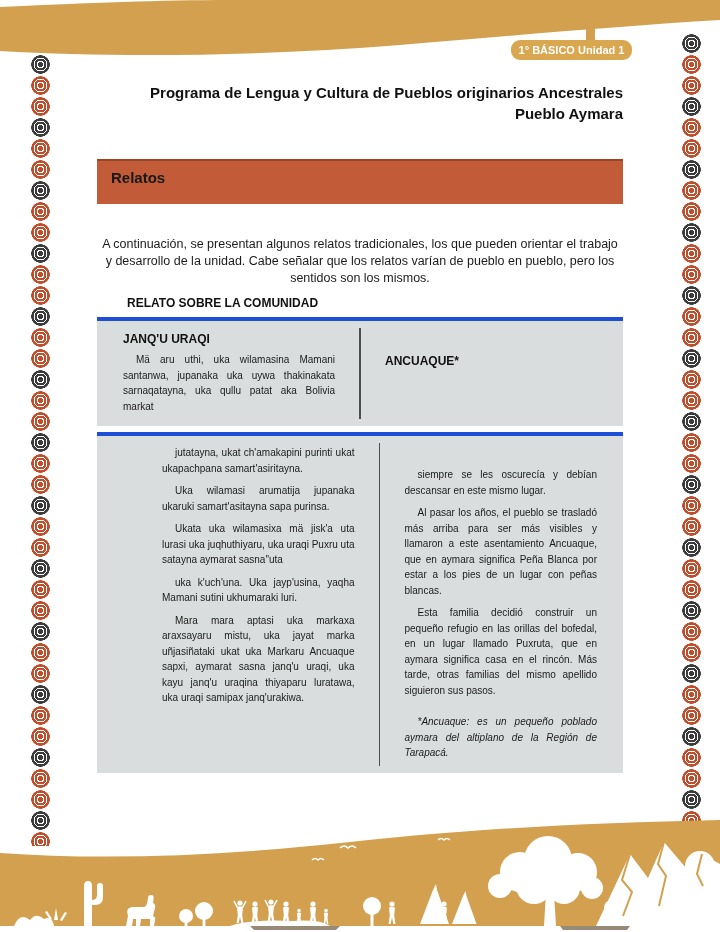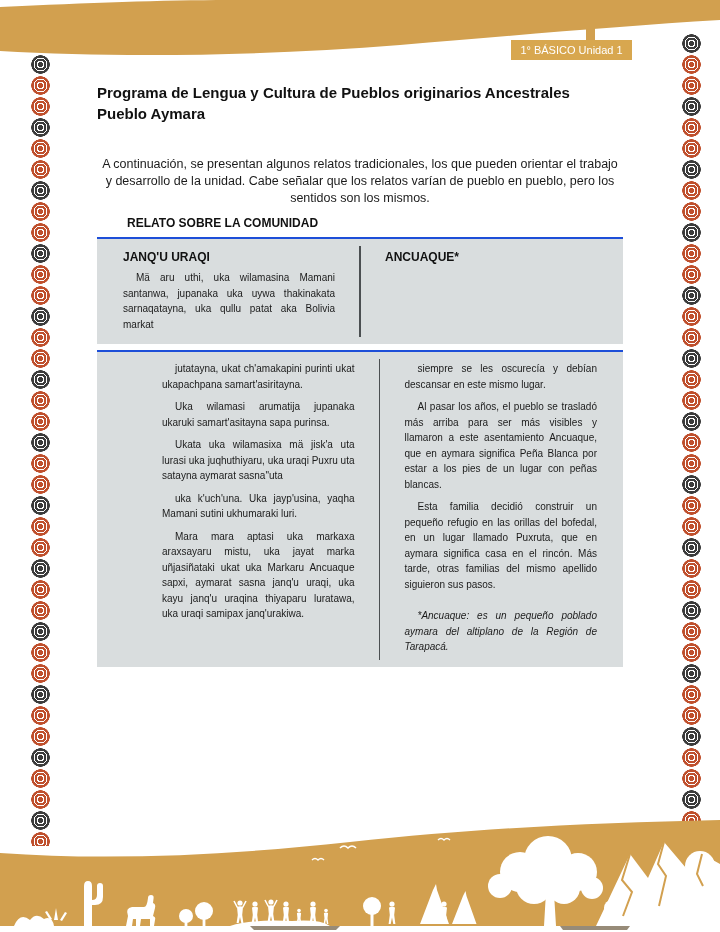--- a/index.html
+++ b/index.html
@@ -4,48 +4,48 @@
 <style>
   html,body{margin:0;padding:0;background:#fff;}
   .page{position:relative;width:720px;height:932px;background:#ffffff;overflow:hidden;
         font-family:"Liberation Sans",sans-serif;color:#1b1b1b;}
 
   
   .top-band{position:absolute;top:0;left:0;width:720px;height:62px;}
   .badge-connector{position:absolute;left:586px;top:26px;width:9px;height:18px;
         background:var(--gold,#d2a04f);}
   .unit-badge{position:absolute;left:511px;top:40px;width:121px;height:20px;
-        background:var(--gold_badge,#d8a74f);border-radius:0;color:#fff;
-        font-size:11px;font-weight:normal;text-align:center;line-height:20px;}
+        background:var(--gold_badge,#d8a74f);border-radius:9px;color:#fff;
+        font-size:11px;font-weight:bold;text-align:center;line-height:20px;}
 
   
   .ornament{position:absolute;width:21px;background-repeat:repeat;
     background-image:
       radial-gradient(circle at 10.5px 10.5px, var(--ornament_dark,#3b3b3b) 0 2.5px, #fdfdfd 2.5px 4px, var(--ornament_dark,#3b3b3b) 4px 6px, #fdfdfd 6px 7px, var(--ornament_dark,#3b3b3b) 7px 9px, transparent 9.5px),
       radial-gradient(circle at 10.5px 10.5px, var(--ornament_red,#bf4f2c) 0 2.5px, #fdfdfd 2.5px 4px, var(--ornament_red,#bf4f2c) 4px 6px, #fdfdfd 6px 7px, var(--ornament_red,#bf4f2c) 7px 9px, transparent 9.5px),
       radial-gradient(circle at 10.5px 10.5px, var(--ornament_red,#bf4f2c) 0 2.5px, #fdfdfd 2.5px 4px, var(--ornament_red,#bf4f2c) 4px 6px, #fdfdfd 6px 7px, var(--ornament_red,#bf4f2c) 7px 9px, transparent 9.5px);
     background-size:21px 63px,21px 63px,21px 63px;
     background-position:0 0,0 21px,0 42px;}
   .ornament.left{left:30px;top:54px;height:792px;}
   .ornament.right{left:681px;top:33px;height:795px;}
 
   
   .content{position:absolute;left:97px;top:0;width:526px;}
-  .doc-title{margin-top:82px;text-align:left;font-size:15px;font-weight:bold;line-height:21px;color:#111;}
+  .doc-title{margin-top:82px;text-align:right;font-size:15px;font-weight:bold;line-height:21px;color:#111;}
   .banner{margin-top:35px;height:45px;background:var(--terracotta,#c15b38);
           border-top:2px solid #9a4526;box-sizing:border-box;
           padding:8px 0 0 14px;font-size:15px;font-weight:bold;color:#181818;}
   .intro{margin:32px 2px 0 2px;font-size:12.5px;line-height:17px;text-align:center;}
   .section-heading{margin:9px 0 0 30px;font-size:12px;font-weight:bold;color:#111;}
 
-  .panel{margin-top:7px;background:var(--panel_gray,#d9ddde);border-top:2px solid #1d4ed8;
+  .panel{margin-top:7px;background:var(--panel_gray,#d9ddde);border-top:4px solid #1d4ed8;
          display:flex;align-items:stretch;}
   .panel + .panel{margin-top:6px;padding-left:39px;}
   .col{width:50%;box-sizing:border-box;padding:9px 24px 12px 26px;}
-  .col.right-col{padding:9px 26px 12px 24px;}
+  .col.right-col{padding:9px 26px 12px 24px;margin-top:22px;}
   .col h4{margin:2px 0 6px 0;font-size:12px;font-weight:bold;color:#111;}
   .col p{margin:0;font-size:10px;line-height:15.5px;text-align:justify;text-indent:13px;}
   .col p + p{margin-top:7px;}
   .divider{width:2px;background:#4b4f51;margin:7px 0 7px 0;}
   .footnote{margin-top:16px !important;font-size:11.5px;font-style:italic;line-height:15px;}
 
   
   .footer-art{position:absolute;left:0;bottom:0;width:720px;height:112px;}
 </style>
 </head>
@@ -61,20 +61,23 @@
 
   <div class="ornament left"></div>
   <div class="ornament right"></div>
 
   <div class="content">
     <div class="doc-title">
       <div>Programa de Lengua y Cultura de Pueblos originarios Ancestrales</div>
       <div>Pueblo Aymara</div>
     </div>
 
+    <div class="banner">
+      <span>Relatos</span>
+    </div>
 
     <p class="intro">A continuación, se presentan algunos relatos tradicionales, los que pueden orientar el trabajo y desarrollo de la unidad. Cabe señalar que los relatos varían de pueblo en pueblo, pero los sentidos son los mismos.</p>
 
     <div class="section-heading">RELATO SOBRE LA COMUNIDAD</div>
 
     <div class="panel">
       <div class="col">
         <h4>JANQ'U URAQI</h4>
         <p>Mä aru uthi, uka wilamasina Mamani santanwa, jupanaka uka uywa thakinakata sarnaqatayna, uka qullu patat aka Bolivia markat</p>
       </div>

